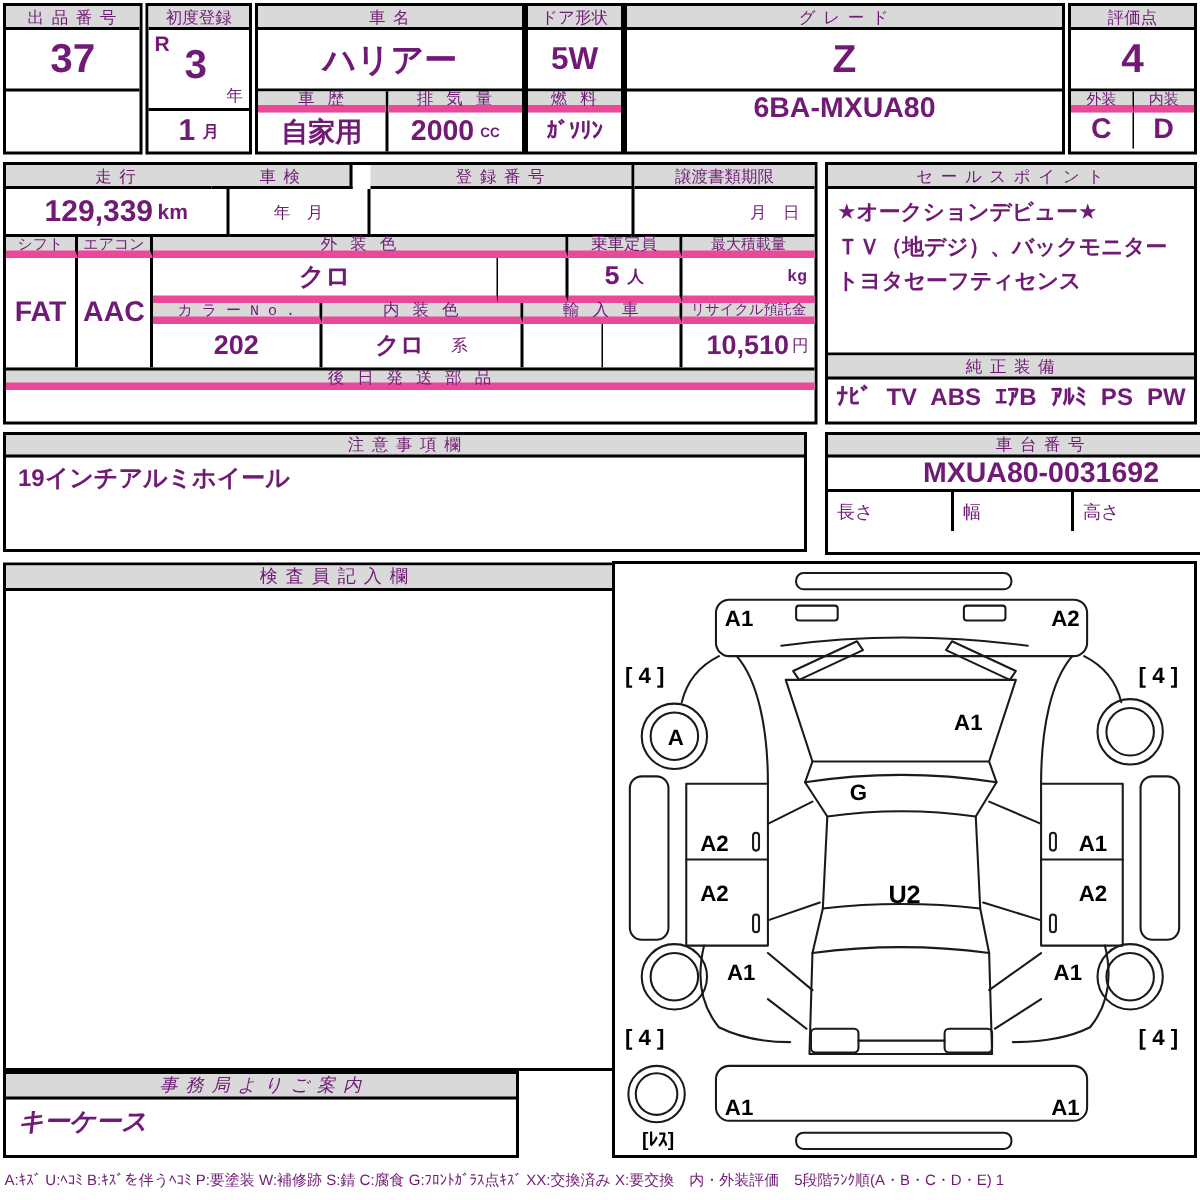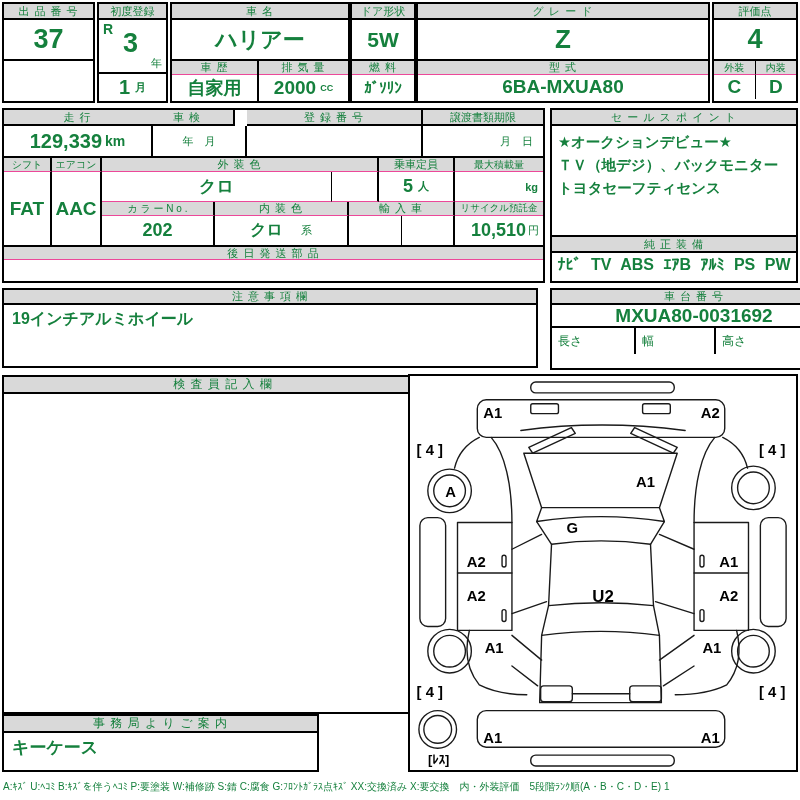--- a/index.html
+++ b/index.html
@@ -1,23 +1,23 @@
 <!DOCTYPE html>
 <html><head>
 <meta charset="utf-8">
 <title>Sheet</title>
 <style>
   html,body{margin:0;padding:0;background:#fff;}
-  .sheet{position:relative;width:800px;height:800px;background:#fff;color:#15803d;
+  .sheet{position:relative;width:800px;height:800px;background:#fff;color:#701a75;
          font-family:"Liberation Sans","DejaVu Sans",sans-serif;overflow:hidden;}
   .abs{position:absolute;box-sizing:border-box;}
   .blk{position:absolute;box-sizing:border-box;border:2px solid #000;background:#fff;}
   .bar{background:#d9d9d9;display:flex;align-items:center;justify-content:center;
        font-size:11px;letter-spacing:1px;box-sizing:border-box;}
-  .bb2{border-bottom:2px solid #000;} .bb1{border-bottom:1px solid #ec4899;}
+  .bb2{border-bottom:2px solid #000;} .bb1{border-bottom:5px solid #ec4899;font-family:Liberation Mono, monospace;}
   .br2{border-right:2px solid #000;} .br1{border-right:1px solid #000;}
   .val{display:flex;align-items:center;justify-content:center;font-weight:bold;box-sizing:border-box;}
   .cell{position:absolute;box-sizing:border-box;display:flex;align-items:center;justify-content:center;}
   .unit{font-weight:bold;font-size:11px;margin-left:5px;}
   .small{font-size:11px;font-weight:normal;}
   svg text{font-family:"Liberation Sans","DejaVu Sans",sans-serif;font-weight:bold;}
   .ln{fill:none;stroke:#1a1a1a;stroke-width:1.4;stroke-linejoin:round;stroke-linecap:round;}
 </style>
 </head>
 <body>
@@ -65,21 +65,20 @@
   <div class="blk" style="left:350px;top:2px;width:66px;height:101px;">
     <div class="bar bb2" style="height:16px;letter-spacing:0;">ドア形状</div>
     <div class="val bb2" style="height:41px;font-size:21px;">5W</div>
     <div class="bar bb1" style="height:14px;">燃 料</div>
     <div class="val" style="height:24px;font-size:15px;">ｶﾞｿﾘﾝ</div>
   </div>
 
   <div class="blk" style="left:416px;top:2px;width:294px;height:101px;">
     <div class="bar bb2" style="height:16px;">グ レ ー ド</div>
     <div class="val bb2" style="height:41px;font-size:26px;">Z</div>
-    <div class="bar bb1" style="height:14px;">型 式</div>
     <div class="val" style="height:24px;font-size:19px;">6BA-MXUA80</div>
   </div>
 
   <div class="blk" style="left:712px;top:2px;width:86px;height:101px;">
     <div class="bar bb2" style="height:16px;letter-spacing:0;">評価点</div>
     <div class="val bb2" style="height:41px;font-size:27px;">4</div>
     <div style="display:flex;height:14px;">
       <div class="bar bb1 br1" style="flex:1;letter-spacing:0;font-size:10px;">外装</div>
       <div class="bar bb1" style="flex:1;letter-spacing:0;font-size:10px;">内装</div>
     </div>
@@ -162,21 +161,21 @@
       <div class="cell br2" style="position:static;width:84px;justify-content:flex-start;padding-left:6px;font-size:12px;">長さ</div>
       <div class="cell br2" style="position:static;width:80px;justify-content:flex-start;padding-left:6px;font-size:12px;">幅</div>
       <div class="cell" style="position:static;flex:1;justify-content:flex-start;padding-left:6px;font-size:12px;">高さ</div>
     </div>
   </div>
 
   <div class="blk" style="left:2px;top:375px;width:442px;height:339px;">
     <div class="bar bb2" style="height:17px;font-size:12px;">検 査 員 記 入 欄</div>
   </div>
 
-  <div class="blk" style="left:2px;top:714px;width:317px;height:58px;">
+  <div class="blk" style="left:2px;top:714px;width:344px;height:58px;font-style:italic;">
     <div class="bar bb2" style="height:17px;font-size:12px;">事 務 局 よ り ご 案 内</div>
     <div style="padding:3px 8px;font-weight:bold;font-size:17px;">キーケース</div>
   </div>
 
   <div class="blk" style="left:408px;top:374px;width:390px;height:398px;">
     <svg width="386" height="394" viewBox="0 0 390 398">
       <g>
 
         <rect class="ln" x="122" y="6" width="145" height="11" rx="5"></rect>
         <rect class="ln" x="68" y="24" width="250" height="38" rx="9"></rect>

